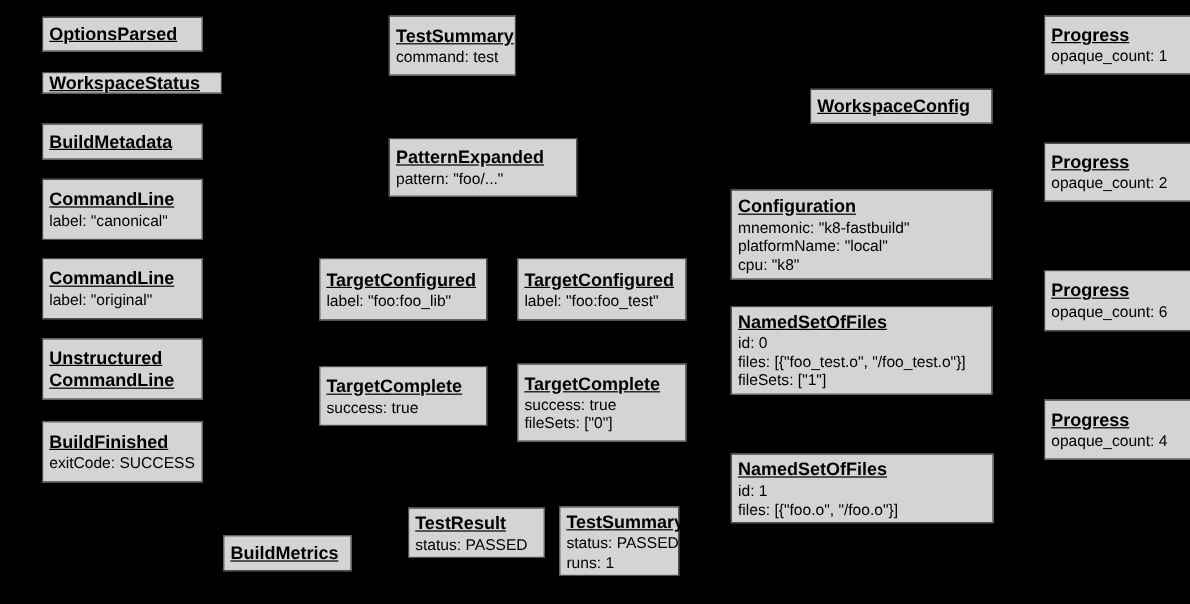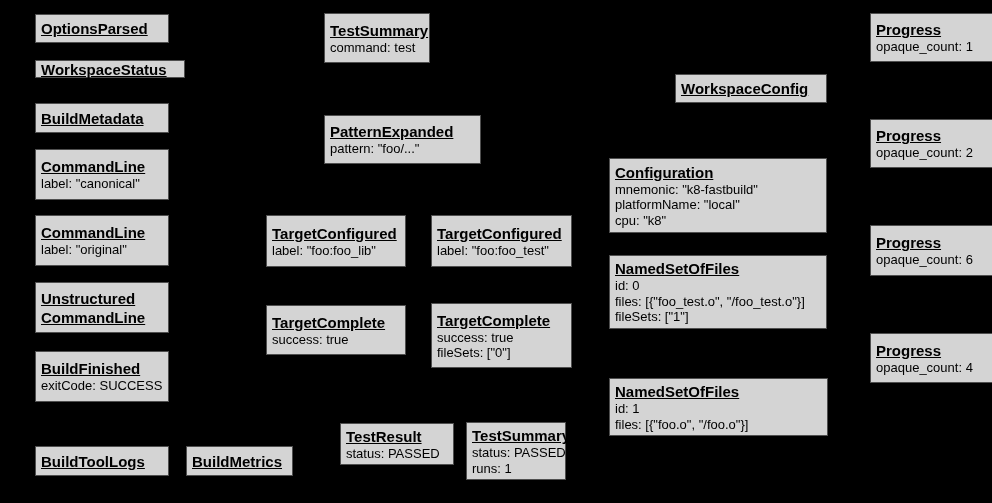--- a/index.html
+++ b/index.html
@@ -70,23 +70,20 @@
   <div class="node" style="left:11px;top:282px;width:134px;height:51px">
     <div class="t">Unstructured</div>
     <div class="t">CommandLine</div>
   </div>
 
   <div class="node" style="left:11px;top:351px;width:134px;height:51px">
     <div class="t">BuildFinished</div>
     <div class="l">exitCode: SUCCESS</div>
   </div>
 
-  <div class="node" style="left:11px;top:446px;width:134px;height:30px">
-    <div class="t">BuildToolLogs</div>
-  </div>
 
   <div class="node" style="left:162px;top:446px;width:107px;height:30px">
     <div class="t">BuildMetrics</div>
   </div>
 
   <div class="node" style="left:300px;top:13px;width:106px;height:50px">
     <div class="t">TestSummary</div>
     <div class="l">command: test</div>
   </div>
 

